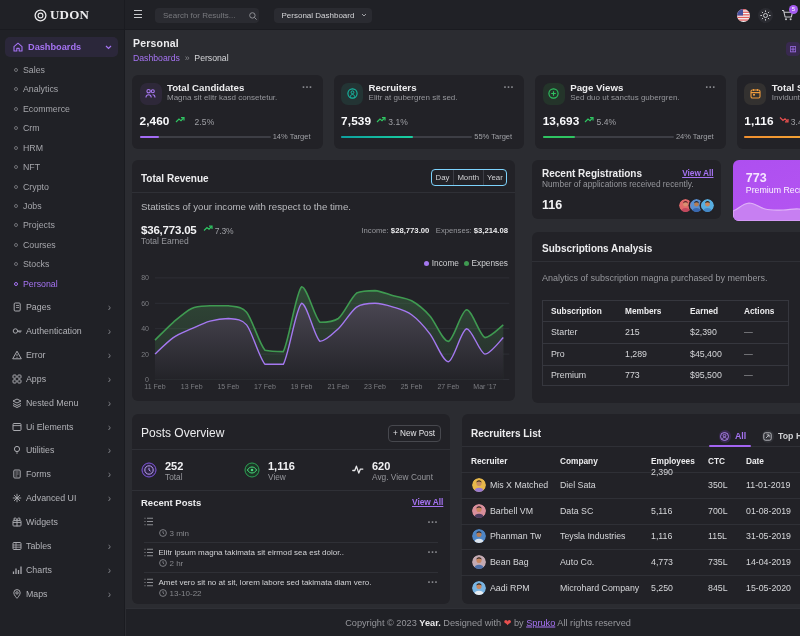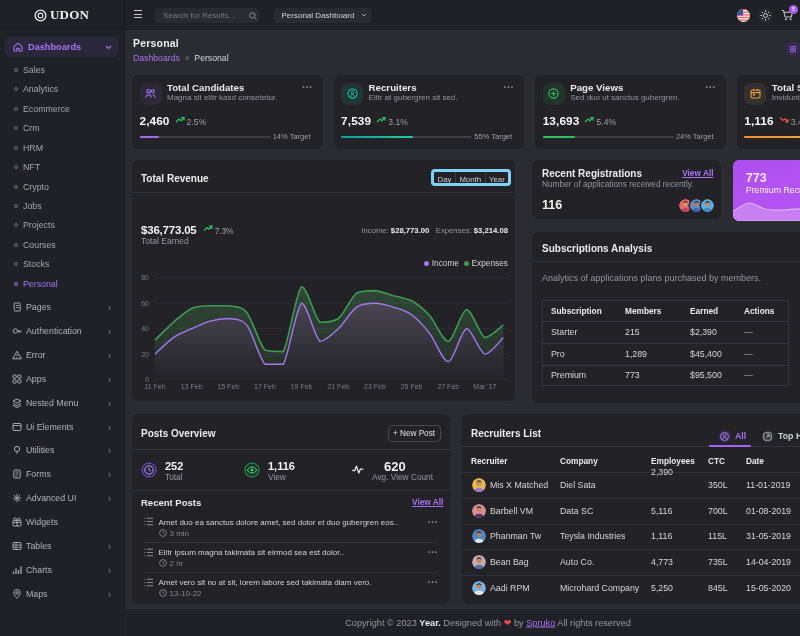--- a/index.html
+++ b/index.html
@@ -228,21 +228,21 @@
           <circle cx="7.8" cy="3.2" r="1.5" fill="none" stroke="#a879f2" stroke-width="1.1"></circle>
           <path d="M7.6 6.7c1.4 0 2.4 1.1 2.4 2.9" fill="none" stroke="#a879f2" stroke-width="1.1"></path>
         </svg>
       </div>
 <div style="position:absolute;left:35px;top:6.5px;font-size:9.7px;font-weight:700;color:#ececee">Total Candidates</div>
 <div style="position:absolute;left:35px;top:18px;font-size:8px;color:#96979c">Magna sit elitr kasd consetetur.</div>
 <div class="dots" style="right:9px;top:3px">…</div>
 <div style="position:absolute;left:7.5px;top:38px;font-size:11.8px;font-weight:700;color:#fafafc;letter-spacing:.1px">2,460<span style="display:inline-block;margin-left:5px;vertical-align:1px"><svg width="10" height="9" viewBox="0 0 10 9" style="" xmlns="http://www.w3.org/2000/svg">
             <path d="M1 7 4 4l2 1.6L8.6 3" fill="none" stroke="#2fc462" stroke-width="1.2"></path>
             <path d="M6 2.6h3v3" fill="none" stroke="#2fc462" stroke-width="1.2"></path>
-          </svg></span><span style="font-size:8.5px;font-weight:400;color:#9fa0a5;margin-left:2px">2.5%</span></div>
+          </svg></span><span style="font-size:8.5px;font-weight:400;color:#9fa0a5;margin-left:10px">2.5%</span></div>
 <div style="position:absolute;left:7.5px;top:60.5px;width:131px;height:2px;border-radius:2px;background:#3d3e45">
         <div style="width:19px;height:2px;border-radius:2px;background:#a36cf5"></div>
       </div>
 <div style="position:absolute;right:12px;top:57px;font-size:7.5px;color:#9fa0a5">14% Target</div>
 </div>
 <div class="card" style="left:333.6px;top:75px;width:190.5px;height:73.5px">
 <div style="position:absolute;left:7.5px;top:7.5px;width:22px;height:22px;border-radius:7px;background:#233434;display:flex;align-items:center;justify-content:center">
         <svg width="11" height="11" viewBox="0 0 11 11" style="" xmlns="http://www.w3.org/2000/svg">
           <circle cx="5.5" cy="5.5" r="4.6" fill="none" stroke="#16bba5" stroke-width="1.1"></circle>
           <circle cx="5.5" cy="4.3" r="1.4" fill="none" stroke="#16bba5" stroke-width="1"></circle>
@@ -332,26 +332,27 @@
         <text x="96.3" y="229.0" text-anchor="middle" font-size="7" fill="#7c7d82">15 Feb</text>
         <text x="133.0" y="229.0" text-anchor="middle" font-size="7" fill="#7c7d82">17 Feb</text>
         <text x="169.6" y="229.0" text-anchor="middle" font-size="7" fill="#7c7d82">19 Feb</text>
         <text x="206.3" y="229.0" text-anchor="middle" font-size="7" fill="#7c7d82">21 Feb</text>
         <text x="243.0" y="229.0" text-anchor="middle" font-size="7" fill="#7c7d82">23 Feb</text>
         <text x="279.6" y="229.0" text-anchor="middle" font-size="7" fill="#7c7d82">25 Feb</text>
         <text x="316.3" y="229.0" text-anchor="middle" font-size="7" fill="#7c7d82">27 Feb</text>
         <text x="352.9" y="229.0" text-anchor="middle" font-size="7" fill="#7c7d82">Mar '17</text>
 </svg>
 <div style="position:absolute;left:9px;top:17.5px;transform:translateY(-50%);font-size:10px;font-weight:700;color:#ececee">Total Revenue</div>
-<div style="position:absolute;left:299px;top:9px;height:16.5px;display:flex;border:3px solid #7dd3fc;border-radius:4px;overflow:hidden">
+<div style="position:absolute;left:299px;top:9px;height:16.5px;display:flex;border:1px solid #7dd3fc;border-radius:4px;overflow:hidden">
 <div style="padding:0 3.5px;line-height:15px;font-size:7.8px;color:#cfd0d3;border-right:1px solid #3d3e45">Day</div>
 <div style="padding:0 3.5px;line-height:15px;font-size:7.8px;color:#cfd0d3;border-right:1px solid #3d3e45">Month</div>
 <div style="padding:0 3.5px;line-height:15px;font-size:7.8px;color:#cfd0d3">Year</div>
 </div>
 <div class="hline" style="left:0;top:31.5px;width:383px"></div>
+<div style="position:absolute;left:9px;top:45.5px;transform:translateY(-50%);font-size:9.7px;color:#b9babe">Statistics of your income with respect to the time.</div>
 <div style="position:absolute;left:9px;top:68.5px;transform:translateY(-50%);font-size:11.5px;font-weight:700;color:#f2f2f4;letter-spacing:-0.2px">$36,773.05&nbsp; <span style="display:inline-block;vertical-align:1px"><svg width="10" height="9" viewBox="0 0 10 9" style="" xmlns="http://www.w3.org/2000/svg">
             <path d="M1 7 4 4l2 1.6L8.6 3" fill="none" stroke="#2fc462" stroke-width="1.2"></path>
             <path d="M6 2.6h3v3" fill="none" stroke="#2fc462" stroke-width="1.2"></path>
           </svg></span><span style="font-size:8.5px;font-weight:400;color:#9fa0a5"> 7.3%</span></div>
 <div style="position:absolute;left:9px;top:80.5px;transform:translateY(-50%);font-size:8.5px;color:#96979c">Total Earned</div>
 <div style="position:absolute;right:7px;top:69.5px;transform:translateY(-50%);font-size:7.7px;color:#96979c;white-space:nowrap">Income: <span style="color:#ececee;font-weight:700">$28,773.00</span>&nbsp;&nbsp; Expenses: <span style="color:#ececee;font-weight:700">$3,214.08</span></div>
 <div style="position:absolute;right:7px;top:102.8px;transform:translateY(-50%);font-size:8.3px;color:#cfd0d3;white-space:nowrap"><span style="display:inline-block;width:5px;height:5px;border-radius:50%;background:#a478f0;margin-right:3px"></span>Income&nbsp;&nbsp;<span style="display:inline-block;width:5px;height:5px;border-radius:50%;background:#3f9a51;margin-right:3px"></span>Expenses</div>
 </div>
 
 <div class="card" style="left:532px;top:160px;width:188.5px;height:59px">
@@ -412,21 +413,21 @@
 <svg width="120" height="20" viewBox="0 0 120 20" preserveAspectRatio="none" style="position:absolute;left:0;bottom:0" xmlns="http://www.w3.org/2000/svg">
         <path d="M0 10 C5 9 9 2.5 16 2 C22 2 26 6.5 32 8 C38 9.5 44 9 50 9 C56 9 60 7.5 66 8 C70 8.3 76 10 82 12 C90 14.6 100 17 110 18 L120 19 L120 20 L0 20 Z" fill="#c77ff2" stroke="#dfb3f7" stroke-width="1.2"></path>
       </svg>
 <div style="position:absolute;left:12.5px;top:17.5px;transform:translateY(-50%);font-size:12.5px;font-weight:700;color:#f5e6fe">773</div>
 <div style="position:absolute;left:12.5px;top:29.5px;transform:translateY(-50%);font-size:8.8px;color:#fbf6fe;white-space:nowrap">Premium Recruiters</div>
 </div>
 
 <div class="card" style="left:532px;top:231.5px;width:276px;height:171px">
 <div style="position:absolute;left:10px;top:16.5px;transform:translateY(-50%);font-size:10px;font-weight:700;color:#ececee">Subscriptions Analysis</div>
 <div class="hline" style="left:0;top:29.8px;width:276px"></div>
-<div style="position:absolute;left:10px;top:46.5px;transform:translateY(-50%);font-size:9px;color:#96979c">Analytics of applications plans purchased by members.</div>
+<div style="position:absolute;left:10px;top:46.5px;transform:translateY(-50%);font-size:9px;color:#96979c">Analytics of subscription magna purchased by members.</div>
 </div>
 <div style="position:absolute;left:542px;top:300px;width:247px;height:86px;border:1px solid #36373e"></div>
 <div class="hline" style="top:321.4px;left:542px;width:247px;background:#36373e"></div>
 <div class="hline" style="top:343px;left:542px;width:247px;background:#36373e"></div>
 <div class="hline" style="top:364.8px;left:542px;width:247px;background:#36373e"></div>
 <div class="th" style="top:310.7px;left:551px">Subscription</div>
 <div class="th" style="top:310.7px;left:625px">Members</div>
 <div class="th" style="top:310.7px;left:690px">Earned</div>
 <div class="th" style="top:310.7px;left:744px">Actions</div>
 <div class="tc" style="top:332.2px;left:551px">Starter</div>
@@ -436,21 +437,21 @@
 <div class="tc" style="top:353.9px;left:551px">Pro</div>
     <div class="tc" style="top:353.9px;left:625px">1,289</div>
     <div class="tc" style="top:353.9px;left:690px">$45,400</div>
     <div class="tc" style="top:353.9px;left:744px;color:#9a9ba0">—</div>
 <div class="tc" style="top:375.2px;left:551px">Premium</div>
     <div class="tc" style="top:375.2px;left:625px">773</div>
     <div class="tc" style="top:375.2px;left:690px">$95,500</div>
     <div class="tc" style="top:375.2px;left:744px;color:#9a9ba0">—</div>
 
 <div class="card" style="left:132px;top:413.5px;width:318px;height:190px"></div>
-<div style="position:absolute;left:141px;top:433px;transform:translateY(-50%);font-size:10px;font-weight:700;color:#ececee">Posts Overview</div>
+<div style="position:absolute;left:141px;top:433px;transform:translateY(-50%);font-size:12px;font-weight:400;color:#ececee">Posts Overview</div>
 <div style="position:absolute;left:387.5px;top:424.5px;width:53px;height:17px;border:1px solid #47484e;border-radius:4px;font-size:8.2px;color:#e4e4e7;text-align:center;line-height:15.5px">+ New Post</div>
 <div class="hline" style="top:449.4px;left:132px;width:318px"></div>
 <div style="position:absolute;left:140.7px;top:462px">
       <svg width="16" height="16" viewBox="0 0 16 16" style="" xmlns="http://www.w3.org/2000/svg">
         <circle cx="8" cy="8" r="7.5" fill="#2d2344"></circle>
         <circle cx="8" cy="8" r="7" fill="none" stroke="#7e57d8" stroke-width="1"></circle>
         <circle cx="8" cy="8" r="4.2" fill="none" stroke="#b9a0ee" stroke-width="1"></circle>
         <path d="M8 5.8V8l1.6 1.2" fill="none" stroke="#b9a0ee" stroke-width="1"></path>
       </svg>
     </div>
@@ -464,32 +465,31 @@
         <circle cx="8" cy="8" r="1.3" fill="#4ade80"></circle>
       </svg>
     </div>
 <div style="position:absolute;left:268px;top:465.5px;transform:translateY(-50%);font-size:11px;font-weight:700;color:#f2f2f4">1,116</div>
 <div style="position:absolute;left:268px;top:476.5px;transform:translateY(-50%);font-size:8.3px;color:#96979c">View</div>
 <div style="position:absolute;left:352px;top:464px">
       <svg width="12" height="11" viewBox="0 0 12 11" style="" xmlns="http://www.w3.org/2000/svg">
         <path d="M0.8 6.5h2l1.6-4.4 2.4 7 1.6-4h2.4" fill="none" stroke="#e8e8ea" stroke-width="1.3" stroke-linejoin="round" stroke-linecap="round"></path>
       </svg>
     </div>
-<div style="position:absolute;left:384px;top:465.5px;transform:translateY(-50%);font-size:13px;font-weight:700;color:#f2f2f4">620</div>
+<div style="position:absolute;left:372px;top:465.5px;transform:translateY(-50%);font-size:11px;font-weight:700;color:#f2f2f4">620</div>
 <div style="position:absolute;left:372px;top:476.5px;transform:translateY(-50%);font-size:8.3px;color:#96979c">Avg. View Count</div>
 <div class="hline" style="top:489.5px;left:132px;width:318px"></div>
 <div style="position:absolute;left:141px;top:501.6px;transform:translateY(-50%);font-size:9.5px;font-weight:700;color:#ececee">Recent Posts</div>
 <div style="position:absolute;left:412px;top:501.6px;transform:translateY(-50%);font-size:8.3px;font-weight:700;color:#a573f2;text-decoration:underline">View All</div>
 <div style="position:absolute;left:144px;top:517.4px">
       <svg width="10" height="9" viewBox="0 0 10 9" style="" xmlns="http://www.w3.org/2000/svg">
         <path d="M3 1.2h6M3 4.5h6M3 7.8h6" stroke="#8d8e93" stroke-width="1.1"></path>
         <path d="M0.5 1.2h1M0.5 4.5h1M0.5 7.8h1" stroke="#8d8e93" stroke-width="1.1"></path>
       </svg>
     </div>
-<div style="position:absolute;left:158.5px;top:521.9px;transform:translateY(-50%);font-size:8px;color:#d2d3d6;white-space:nowrap">Amet duo ea sanctus dolore amet, sed dolor et duo gubergren eos..</div>
 <div style="position:absolute;left:158.5px;top:533.9px;transform:translateY(-50%);font-size:8px;color:#86878c"><span style="display:inline-block;vertical-align:-1px;margin-right:3px"><svg width="8" height="8" viewBox="0 0 8 8" style="" xmlns="http://www.w3.org/2000/svg">
           <circle cx="4" cy="4" r="3.4" fill="none" stroke="#86878c" stroke-width="0.9"></circle>
           <path d="M4 2.2V4l1.2.9" fill="none" stroke="#86878c" stroke-width="0.9"></path>
         </svg></span>3 min</div>
 <div class="dots" style="left:427px;top:512.9px">…</div>
 <div style="position:absolute;left:144px;top:547.6px">
       <svg width="10" height="9" viewBox="0 0 10 9" style="" xmlns="http://www.w3.org/2000/svg">
         <path d="M3 1.2h6M3 4.5h6M3 7.8h6" stroke="#8d8e93" stroke-width="1.1"></path>
         <path d="M0.5 1.2h1M0.5 4.5h1M0.5 7.8h1" stroke="#8d8e93" stroke-width="1.1"></path>
       </svg>

